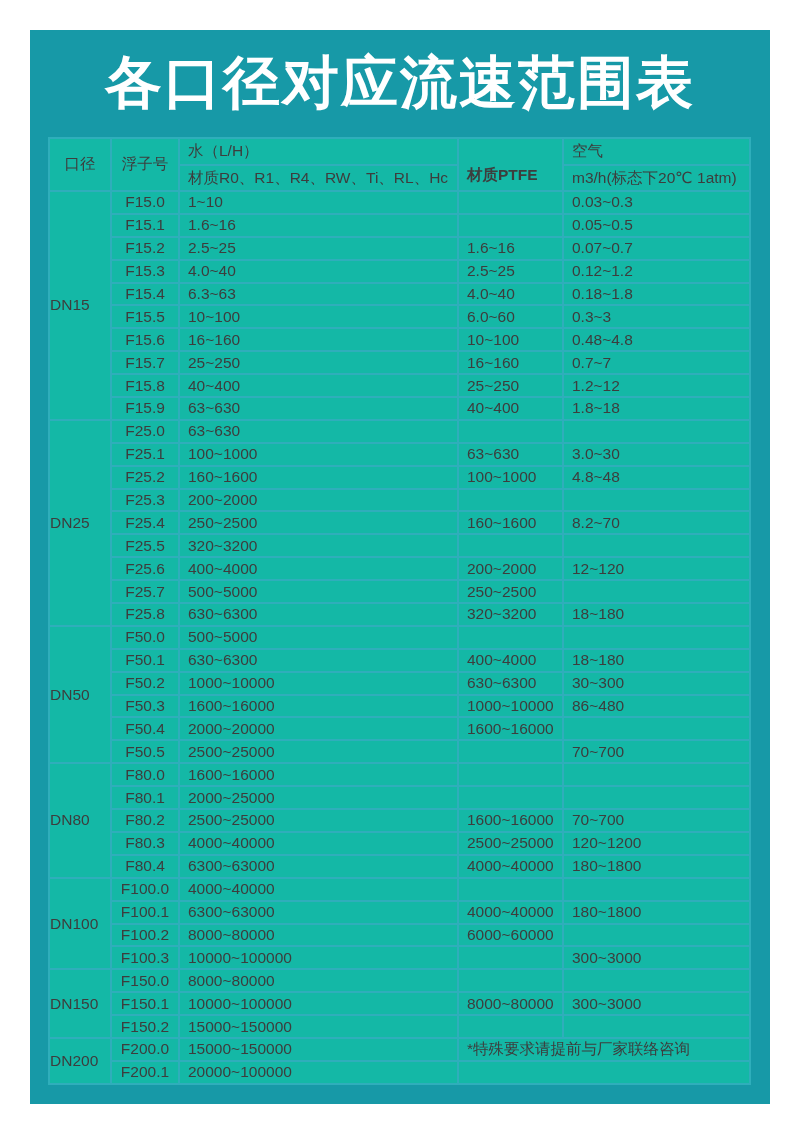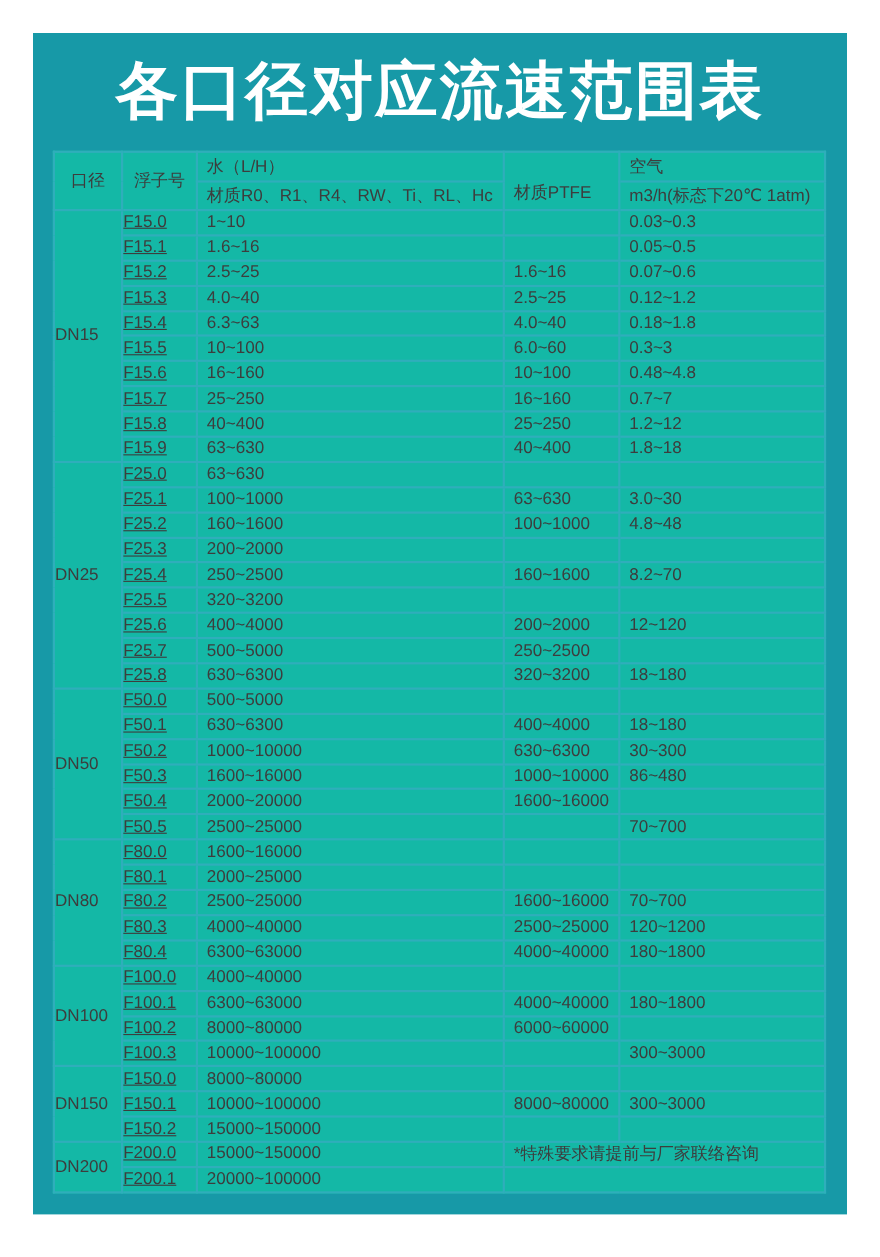--- a/index.html
+++ b/index.html
@@ -12,23 +12,23 @@
     color:#ffffff; font-size:57px; font-weight:bold; letter-spacing:2px; white-space:nowrap; }
   table.flow { position:absolute; left:18px; top:107px; width:701px;
     border-collapse:collapse; table-layout:fixed; background:#14b8a6; }
   th, td { border:2px solid #2FAEBB; color:#3D3D3D; font-size:15.5px; font-weight:normal;
     overflow:hidden; white-space:nowrap; }
   thead tr.h1 { height:27px; }
   thead tr.h2 { height:26px; }
   tbody tr { height:22.9px; }
   .center { text-align:center; }
   .left { text-align:left; padding-left:8px; }
-  th.ptfe-h { vertical-align:bottom; padding-bottom:4px; }
+  th.ptfe-h { vertical-align:bottom; padding-bottom:4px;font-weight:bold; }
   td.diam { vertical-align:middle; }
-  td.float-cell { text-align:left;text-decoration:underline; }
+  td.float-cell { text-align:center; }
 </style>
 </head>
 <body>
 
 <div class="page">
   <div class="panel">
     <div class="title">各口径对应流速范围表</div>
 
     <table class="flow">
       <colgroup>
@@ -62,21 +62,21 @@
           <tr>
             <td class="float-cell">F15.1</td>
             <td class="left">1.6~16</td>
             <td class="left"></td>
             <td class="left">0.05~0.5</td>
           </tr>
           <tr>
             <td class="float-cell">F15.2</td>
             <td class="left">2.5~25</td>
             <td class="left">1.6~16</td>
-            <td class="left">0.07~0.6</td>
+            <td class="left">0.07~0.7</td>
           </tr>
           <tr>
             <td class="float-cell">F15.3</td>
             <td class="left">4.0~40</td>
             <td class="left">2.5~25</td>
             <td class="left">0.12~1.2</td>
           </tr>
           <tr>
             <td class="float-cell">F15.4</td>
             <td class="left">6.3~63</td>

